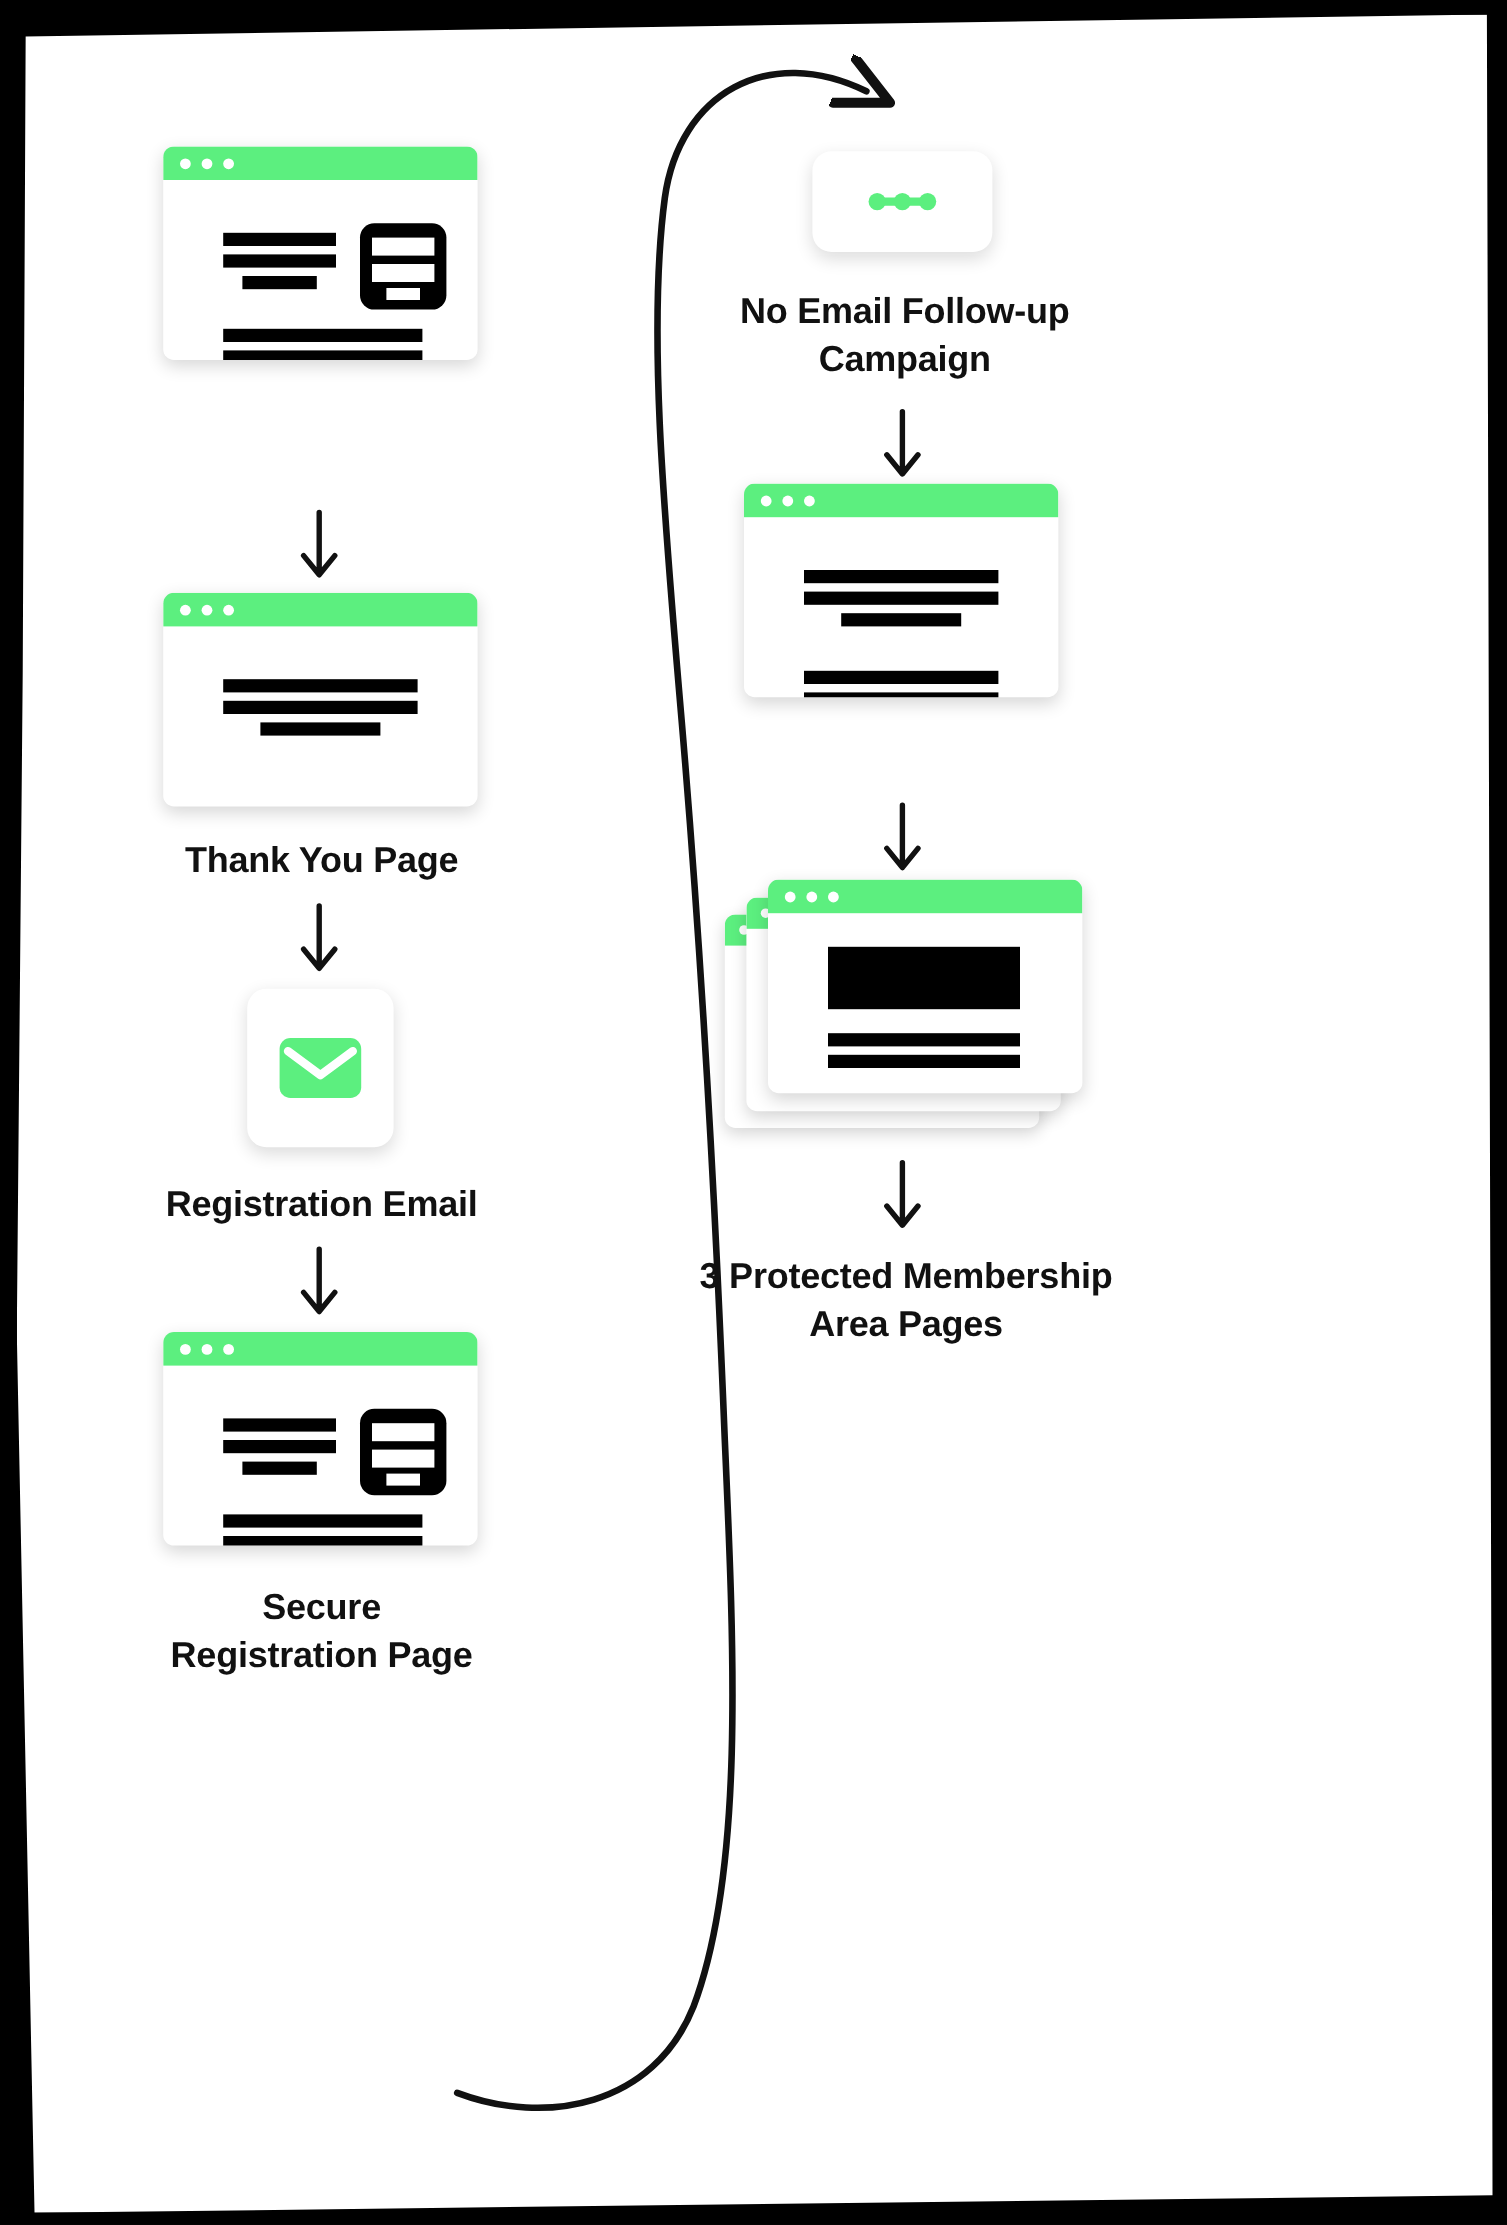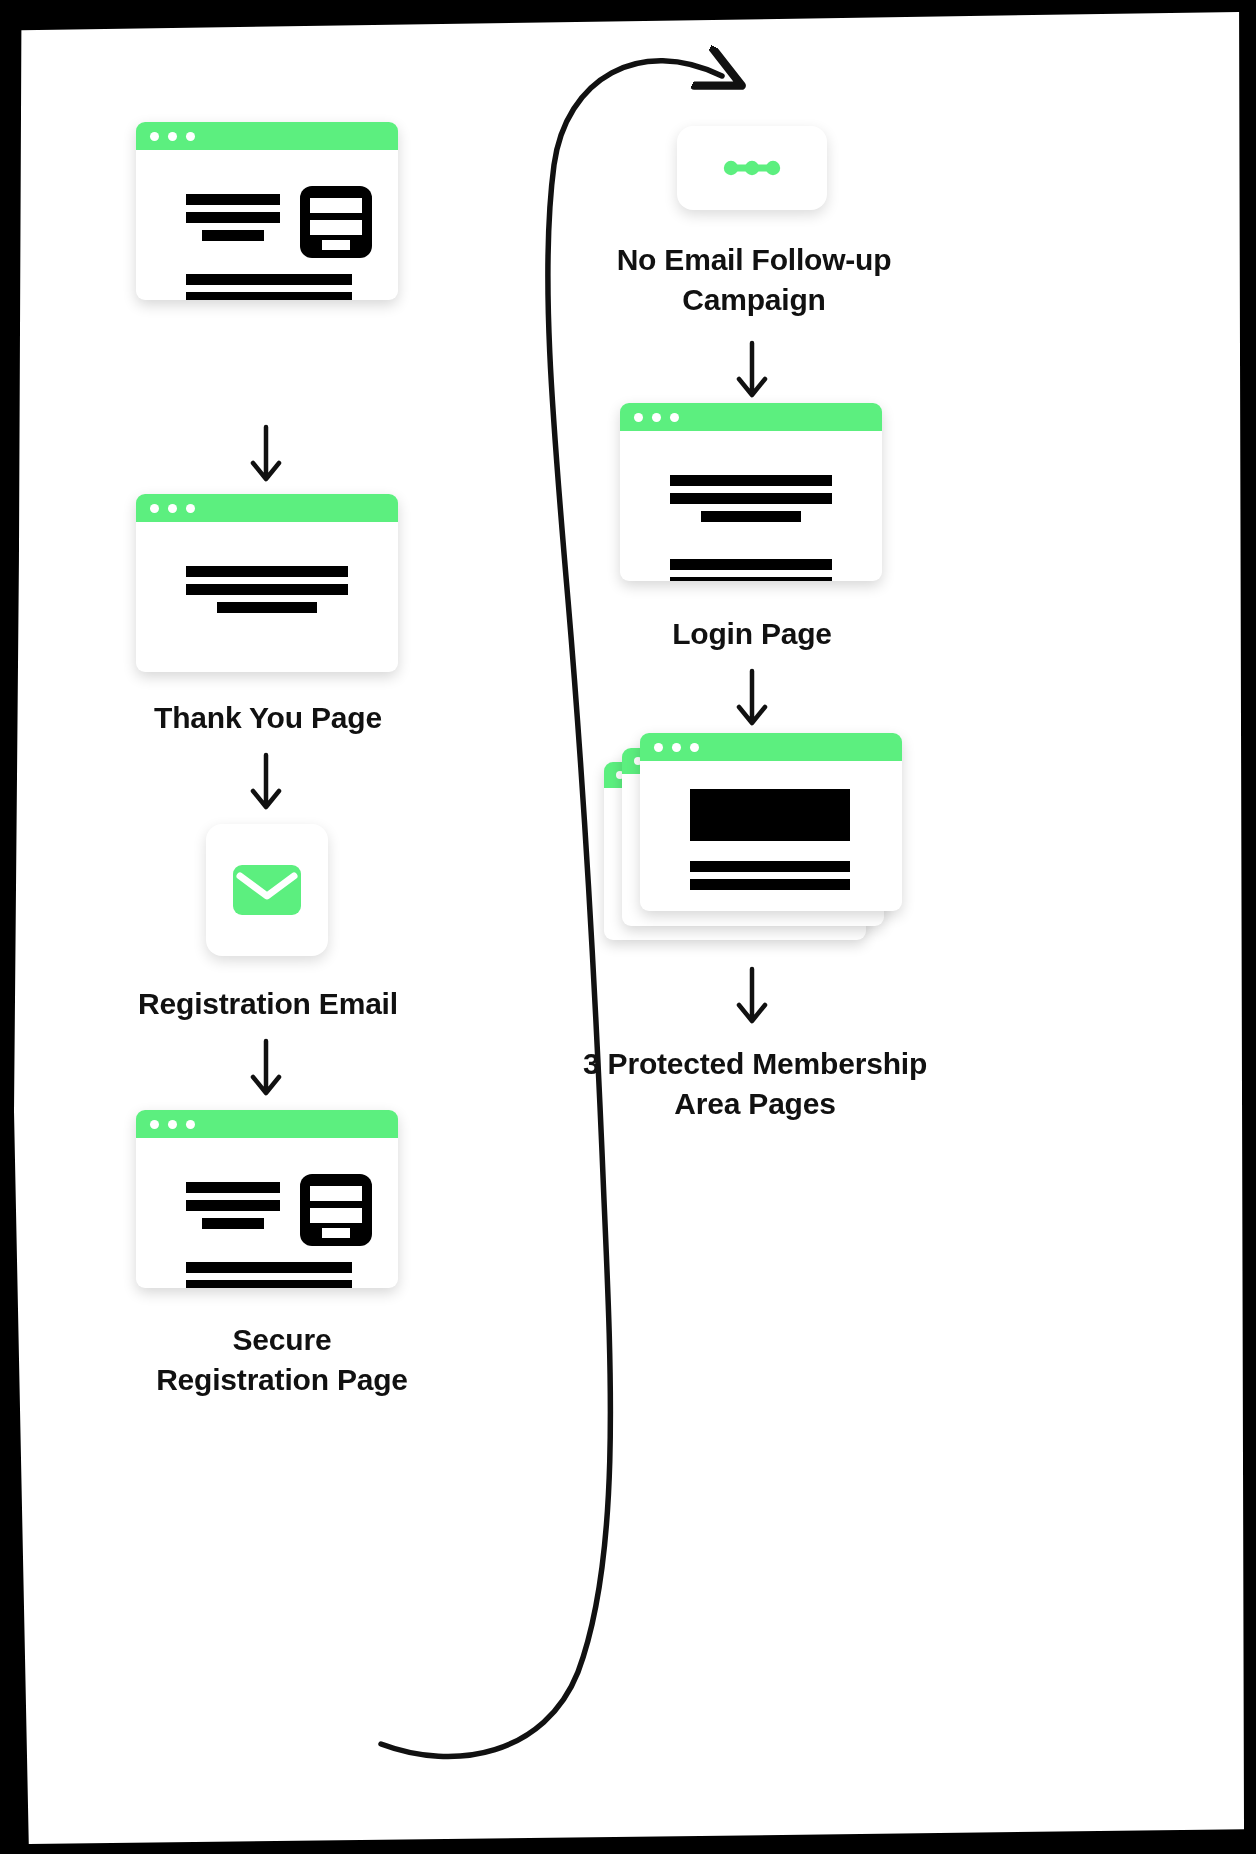--- a/index.html
+++ b/index.html
@@ -210,21 +210,21 @@
       <div class="bar" style="left:66px; top:80px; width:62px;"></div>
       <div class="cardglyph" style="left:164px; top:36px; width:72px; height:72px;">
         <i style="left:10px; top:12px; width:52px; height:15px;"></i>
         <i style="left:10px; top:34px; width:52px; height:15px;"></i>
         <i style="left:22px; top:54px; width:28px; height:10px;"></i>
       </div>
       <div class="bar" style="left:50px; top:124px; width:166px;"></div>
       <div class="bar" style="left:50px; top:142px; width:166px;"></div>
     </div>
   </div>
-  <div class="label" style="left:100px; top:1320px; width:364px;">
+  <div class="label" style="left:86px; top:1320px; width:364px;">
     <div>Secure</div>
     <div>Registration Page</div>
   </div>
 
   <div class="tile" style="left:677px; top:126px; width:150px; height:84px;">
     <svg width="58" height="18" viewBox="0 0 58 18">
       <path d="M8,9 L50,9" stroke="#5cef7f" stroke-width="7" stroke-linecap="round"></path>
       <circle cx="8" cy="9" r="7.2" fill="#5cef7f"></circle>
       <circle cx="29" cy="9" r="7.2" fill="#5cef7f"></circle>
       <circle cx="50" cy="9" r="7.2" fill="#5cef7f"></circle>
@@ -246,23 +246,20 @@
       <span class="dot"></span>
     </div>
     <div class="win-body">
       <div class="bar" style="left:50px; top:44px; width:162px;"></div>
       <div class="bar" style="left:50px; top:62px; width:162px;"></div>
       <div class="bar" style="left:81px; top:80px; width:100px;"></div>
       <div class="bar" style="left:50px; top:128px; width:162px;"></div>
       <div class="bar" style="left:50px; top:146px; width:162px;"></div>
     </div>
   </div>
-  <div class="label" style="left:590px; top:614px; width:324px;">
-    <div>Login Page</div>
-  </div>
 
   <svg class="arrow" style="left:732px; top:668px;" width="40" height="62" viewBox="0 0 40 62">
     <path d="M20,3 L20,52 M7,39 L20,55 L33,39" fill="none" stroke="#111" stroke-width="4.5" stroke-linecap="round" stroke-linejoin="round"></path>
   </svg>
 
   <div class="stackwin" style="left:604px; top:762px; width:262px; height:178px;">
     <div class="win-bar">
       <span class="dot"></span>
     </div>
     <div class="win-body"></div>

